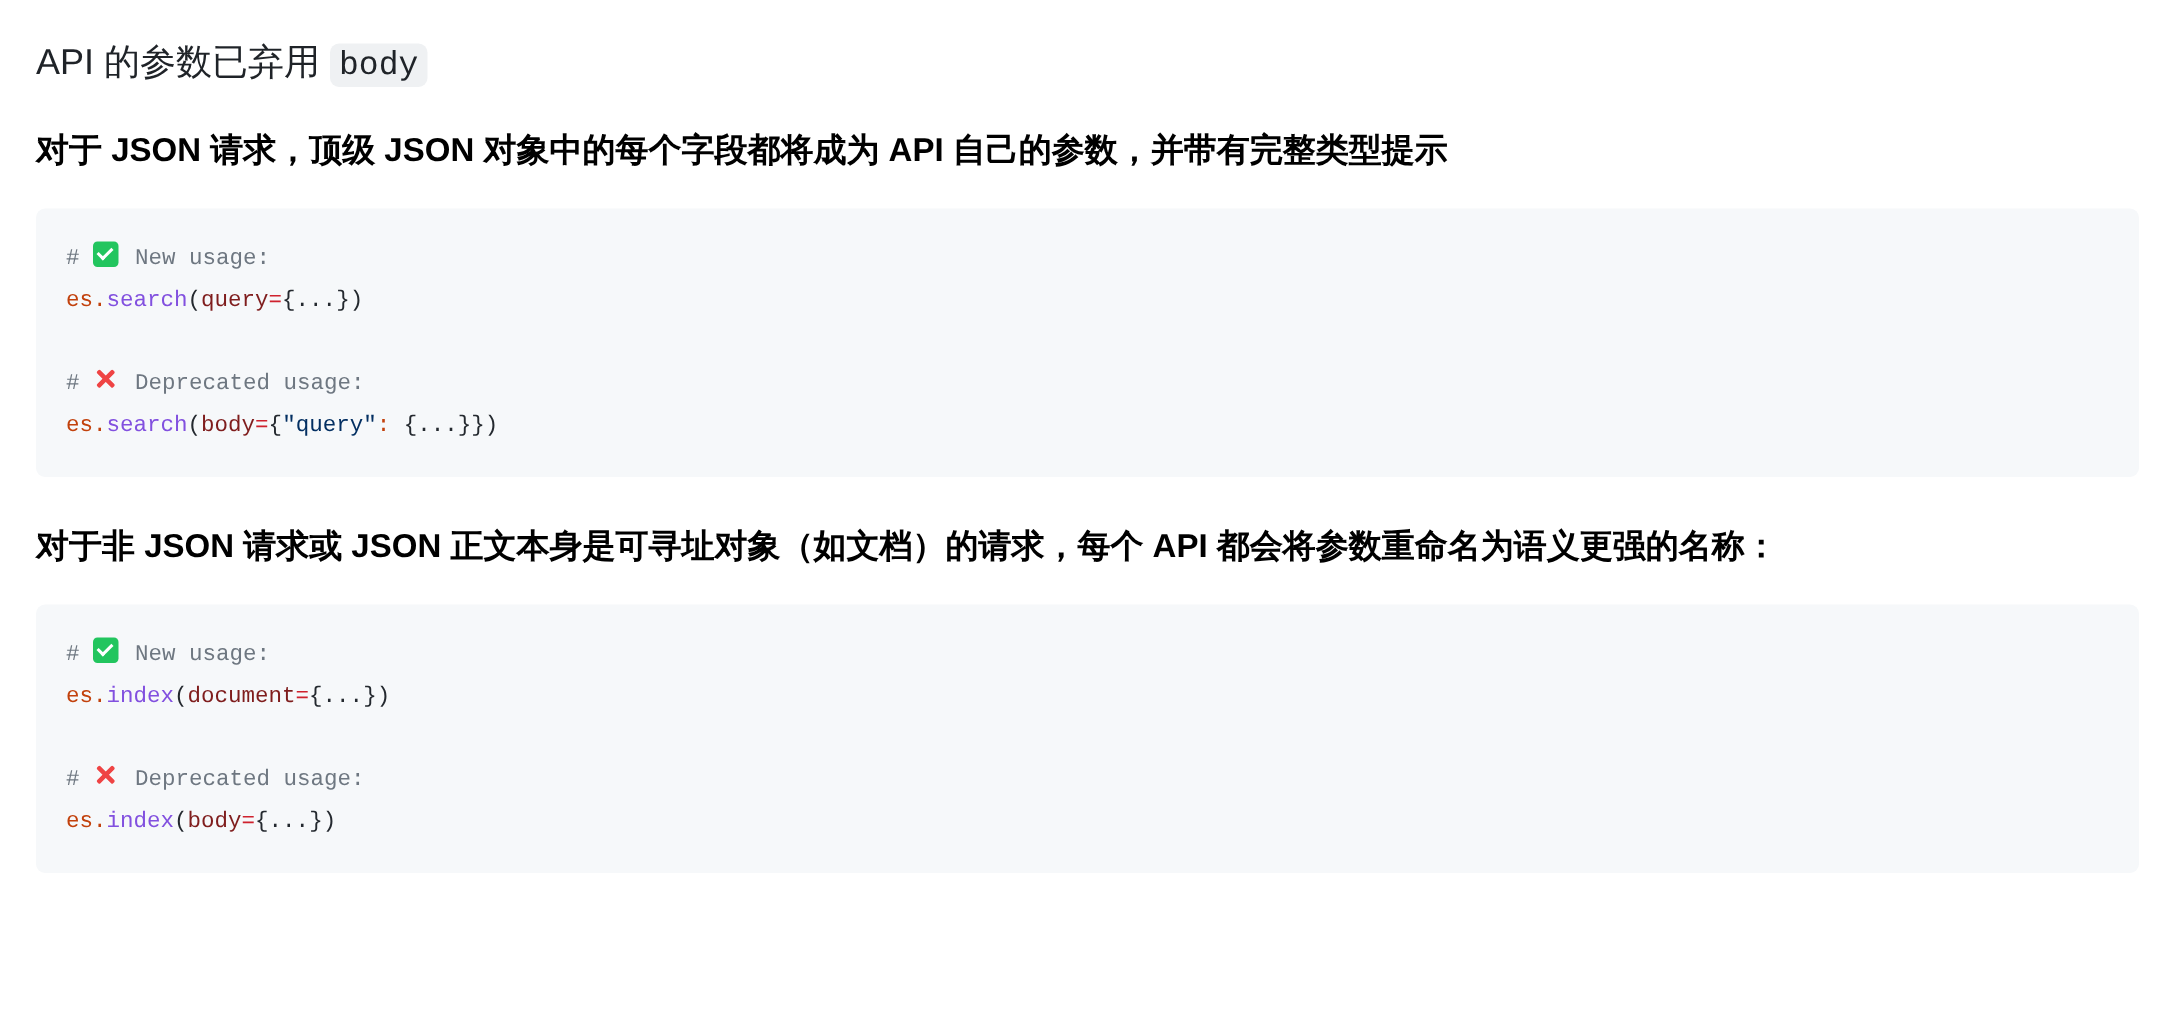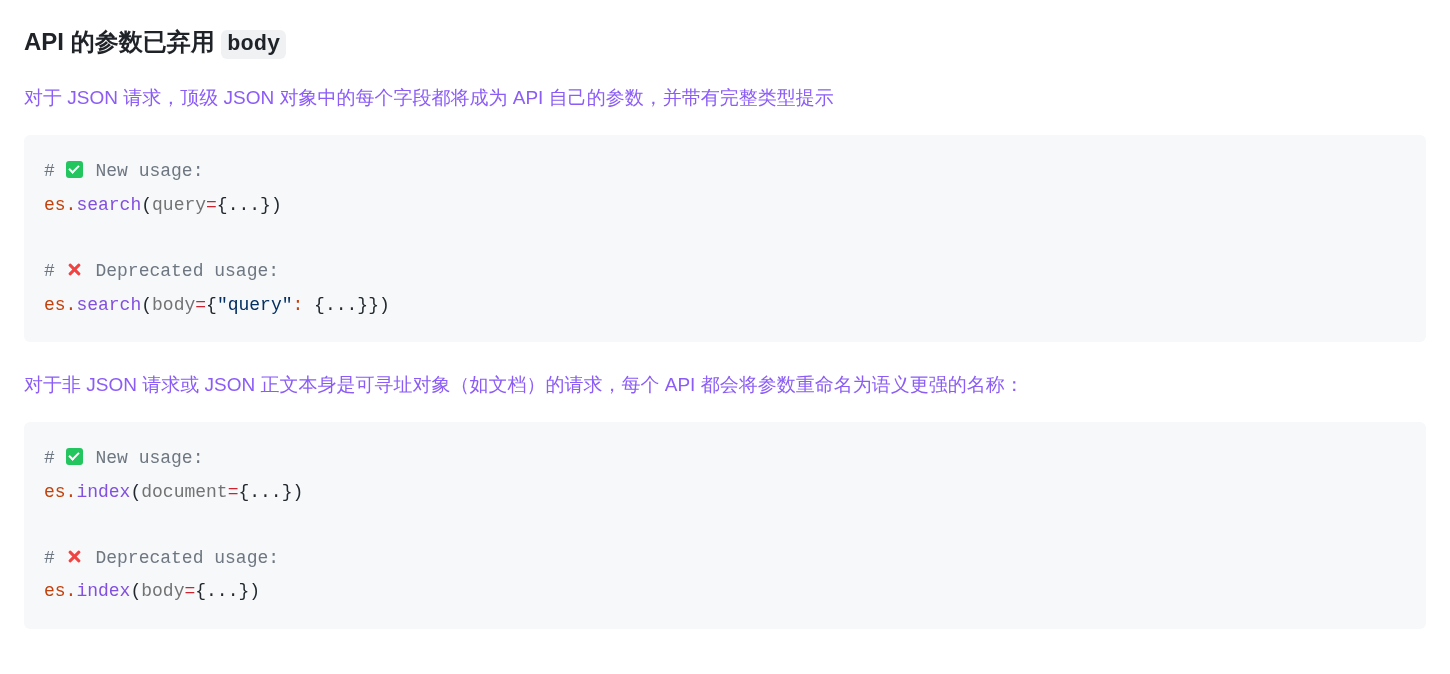--- a/index.html
+++ b/index.html
@@ -10,55 +10,56 @@
     body {
       font-family: -apple-system, BlinkMacSystemFont, "Segoe UI", "PingFang SC", "Microsoft YaHei", sans-serif;
       color: #24292f;
       background: #ffffff;
       padding: 24px;
       font-size: 16px;
       line-height: 1.5;
     }
     .heading {
       font-size: 24px;
-      font-weight: 700;
+      font-weight: 400;
       margin-bottom: 22px;
       color: #1f2328;
     }
     .heading .code-inline {
       font-family: ui-monospace, SFMono-Regular, "SF Mono", Consolas, "Liberation Mono", Menlo, monospace;
       background: #eff1f3;
       padding: 2px 6px;
       border-radius: 6px;
       font-size: 22px;
     }
     .paragraph {
-      font-size: 19px;
-      color: #8b5cf6;
+      font-size: 22px;
+      color: #000000;
       margin-bottom: 22px;
       line-height: 1.6;
+      font-weight: bold;
     }
     .code-block {
       background: #f6f8fa;
       border-radius: 6px;
       padding: 20px;
       margin-bottom: 28px;
       font-family: ui-monospace, SFMono-Regular, "SF Mono", Consolas, "Liberation Mono", Menlo, monospace;
-      font-size: 18px;
+      font-size: 15px;
       line-height: 1.85;
       overflow-x: auto;
     }
     .code-line {
       white-space: pre;
     }
     .c-comment { color: #6e7781; }
     .c-default { color: #c2410c; }
     .c-func { color: #8250df; margin-top: 15px; }
     .c-punct { color: #24292f; }
-    .c-param { color: #737373; }
+    .c-param { color: #7f1d1d; }
     .c-op { color: #cf222e; }
     .c-brace { color: #24292f; }
     .c-string { color: #032f62; }
     .emoji-check {
       display: inline-block;
       width: 17px;
       height: 17px;
       background: #22c55e;
       border-radius: 3px;
       vertical-align: -2px;

